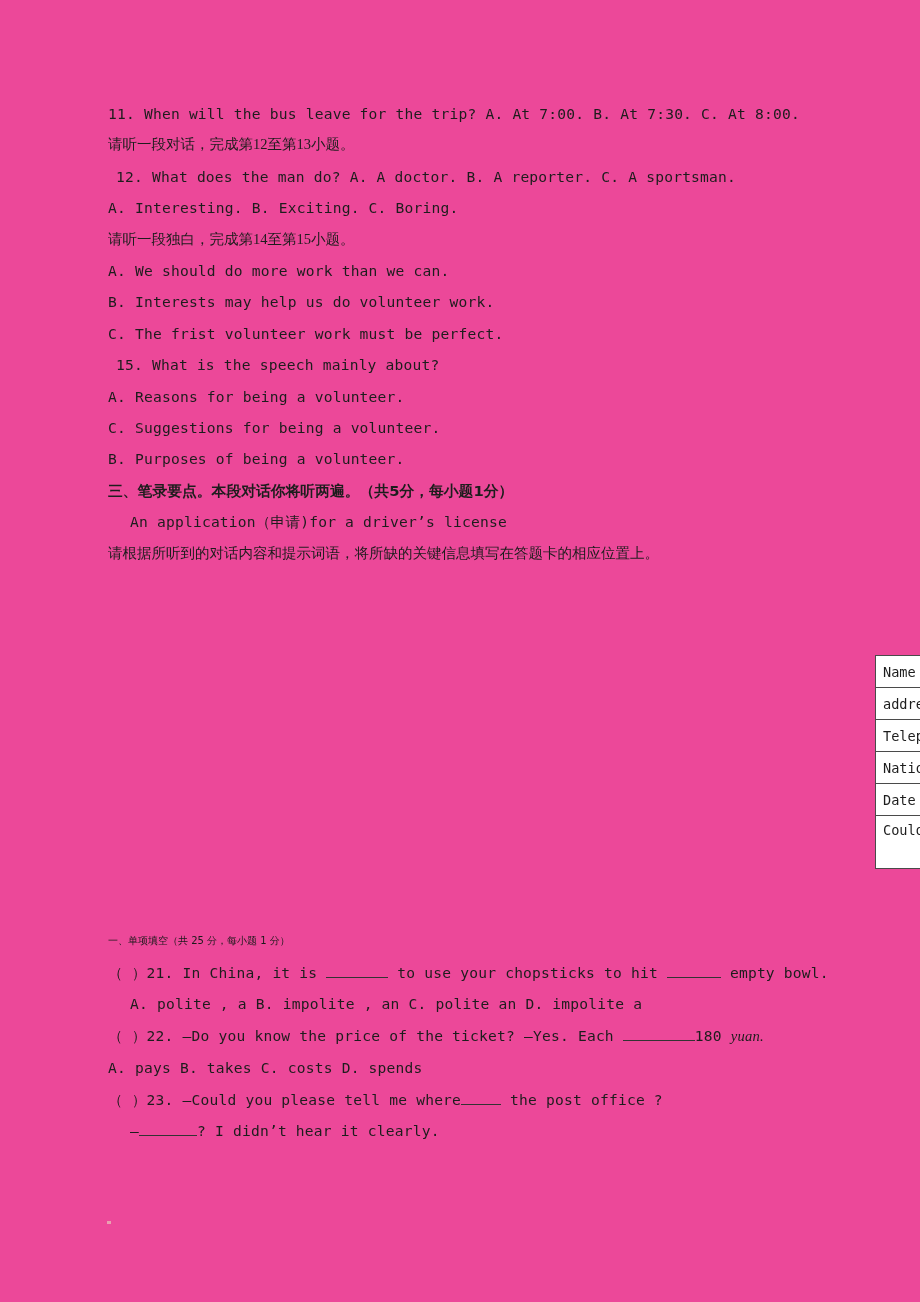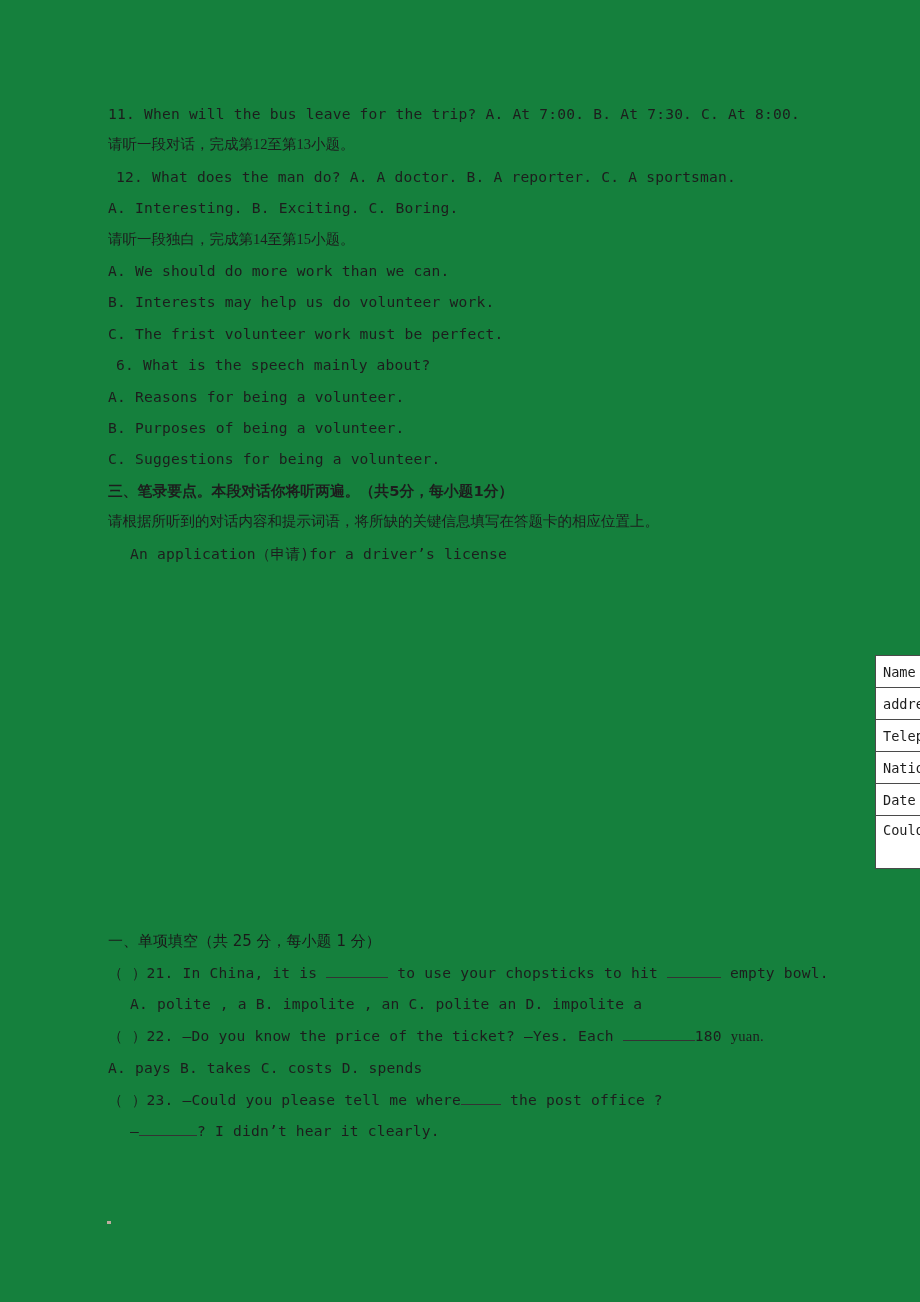--- a/index.html
+++ b/index.html
@@ -14,21 +14,21 @@
     overflow: hidden;
     font-family: "Liberation Serif", "DejaVu Serif", serif;
     color: #1a1a1a;
   }
 
   .page {
     position: absolute;
     left: 0; top: 0;
     width: 920px;
     height: 1302px;
-    background: #15803d;
+    background: #ec4899;
   }
 
   
   .content {
     position: absolute;
     left: 108px;
     top: 98px;
     width: 660px;
   }
 
@@ -67,37 +67,38 @@
 
   .heading-pen {
     font-family: "DejaVu Sans", "Liberation Sans", sans-serif;
     font-size: 15.4px;
     font-weight: bold;
     line-height: 32px;
     white-space: nowrap;
   }
   .heading-sec {
     font-family: "DejaVu Sans", "Liberation Sans", sans-serif;
-    font-size: 15px;
+    font-size: 10px;
     line-height: 32px;
     white-space: nowrap;
   }
 
   .blank {
     display: inline-block;
     border-bottom: 1px solid #333;
     vertical-align: baseline;
   }
   .b-long  { width: 62px; }
   .b-mid   { width: 54px; }
   .b-q22   { width: 72px; }
   .b-q23a  { width: 40px; }
   .b-q23b  { width: 58px; }
 
   .ital {
+    font-style: italic;
     font-family: "Liberation Serif", "DejaVu Serif", serif;
   }
 
   
   .form-table {
     position: absolute;
     left: 875px;
     top: 655px;
     width: 120px;       
     border: 1.4px solid #4a4a4a;
@@ -152,33 +153,33 @@
 
     <div class="line cn">请听一段独白，完成第14至第15小题。</div>
 
 
     <div class="line">A. We should do more work than we can.</div>
 
     <div class="line">B. Interests may help us do volunteer work.</div>
 
     <div class="line">C. The frist volunteer work must be perfect.</div>
 
-    <div class="line indent1">6. What is the speech mainly about?</div>
+    <div class="line indent1">15. What is the speech mainly about?</div>
 
     <div class="line">A. Reasons for being a volunteer.</div>
 
+    <div class="line">C. Suggestions for being a volunteer.</div>
+
     <div class="line">B. Purposes of being a volunteer.</div>
 
-    <div class="line">C. Suggestions for being a volunteer.</div>
-
     <div class="line cn-bold">三、笔录要点。本段对话你将听两遍。（共5分，每小题1分）</div>
 
+    <div class="line indent2">An application（申请)for a driver’s license</div>
+
     <div class="line cn">请根据所听到的对话内容和提示词语，将所缺的关键信息填写在答题卡的相应位置上。</div>
-
-    <div class="line indent2">An application（申请)for a driver’s license</div>
 
   </div>
 
   <div class="form-table">
     <div class="ft-row">
       <span>Name</span>
     </div>
     <div class="ft-row">
       <span>address</span>
     </div>

